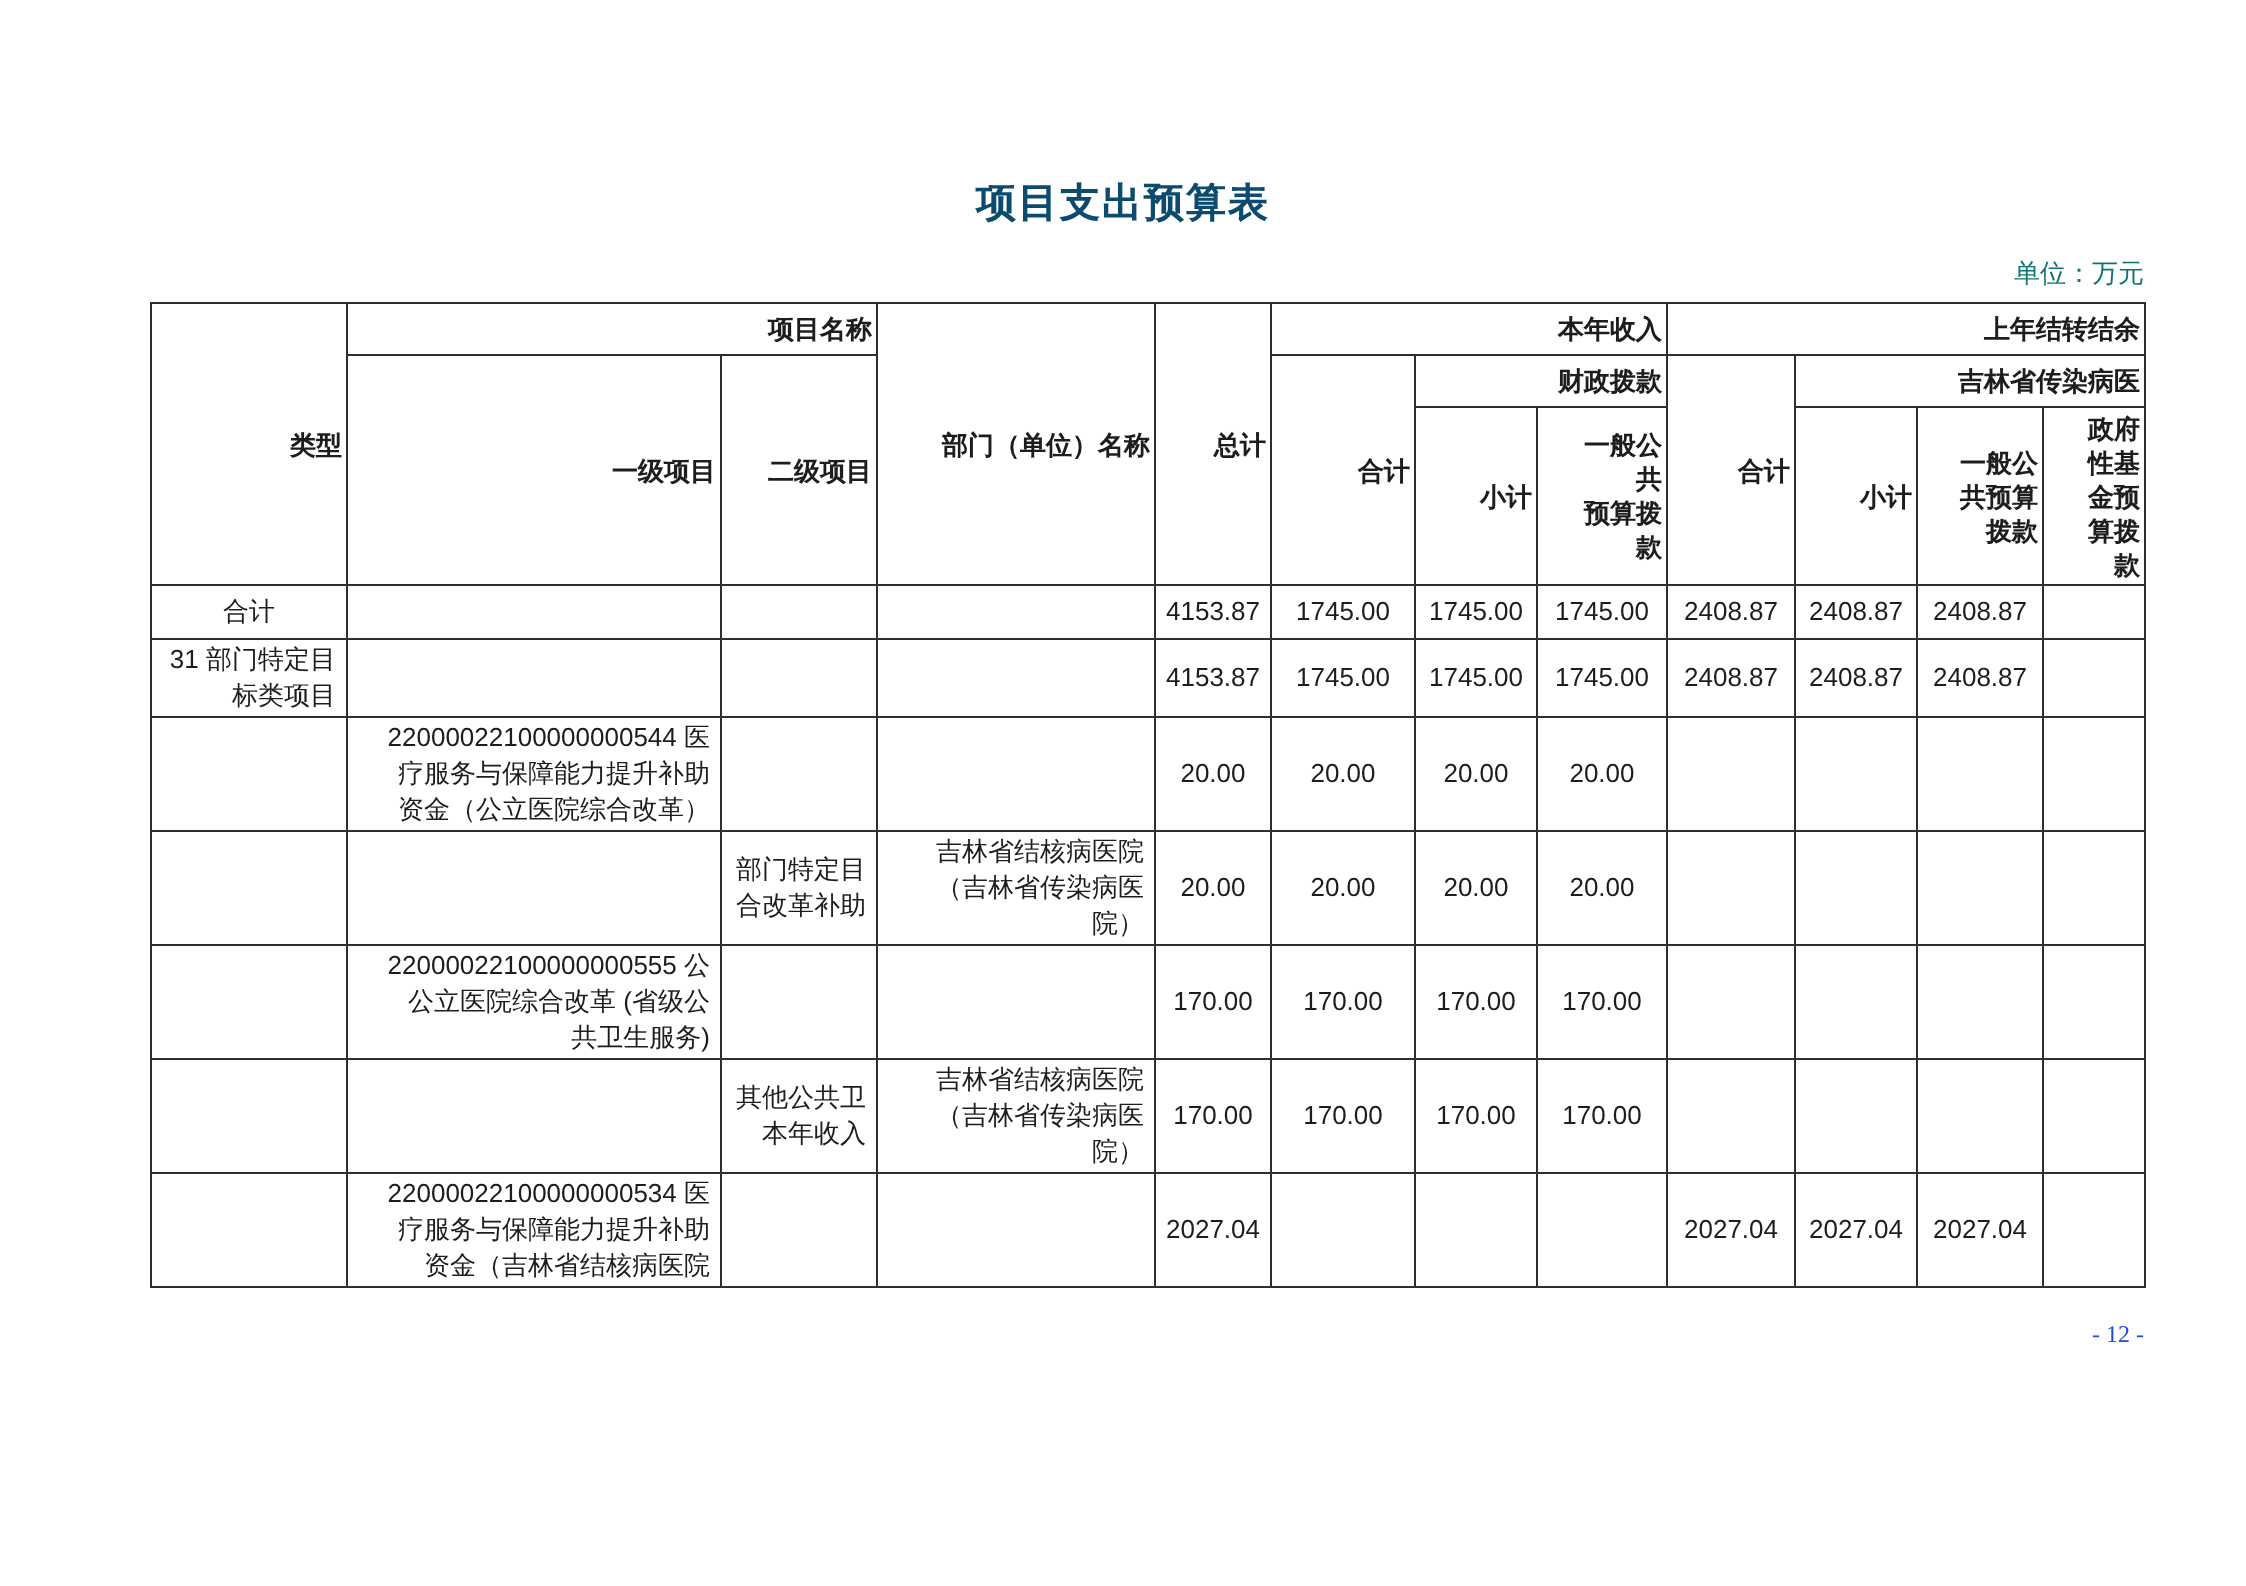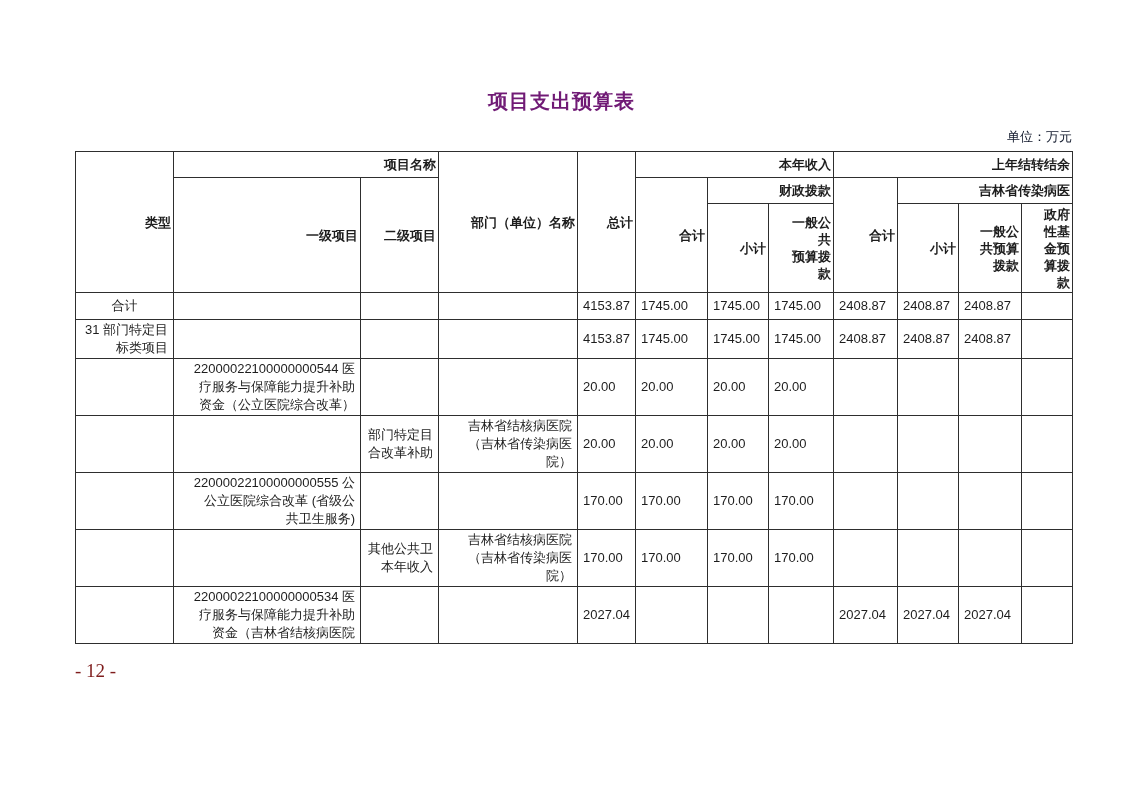--- a/index.html
+++ b/index.html
@@ -4,53 +4,53 @@
 <style>
   html,body{margin:0;padding:0;}
   body{
     width:1123px;height:793px;background:#ffffff;
     font-family:"Liberation Sans","DejaVu Sans",sans-serif;
     color:#1d1d1d;
   }
   .sheet{position:relative;width:1123px;height:793px;overflow:hidden;}
   .doc-title{
     padding-top:88px;text-align:center;
-    font-size:20px;font-weight:bold;letter-spacing:1px;color:#701a75;
+    font-size:20px;font-weight:bold;letter-spacing:1px;color:#0c4a6e;
   }
   .table-wrap{width:997px;margin-left:75px;}
   .unit-note{
-    text-align:right;font-size:13px;color:#0f172a;
+    text-align:right;font-size:13px;color:#0f766e;
     margin-top:13px;margin-bottom:5px;
   }
   table.budget{
     border-collapse:collapse;table-layout:fixed;width:997px;
   }
   table.budget th, table.budget td{
     border:1.5px solid #2e2e2e;
     padding:1px 5px;
     font-size:13px;
     vertical-align:middle;
     overflow:hidden;
     white-space:pre-line;
     word-break:break-all;
   }
   table.budget th{
     font-weight:bold;text-align:right;line-height:17px;padding:1px 2px;
   }
   table.budget td{line-height:18px;}
   td.txt{text-align:right;}
-  td.num{text-align:left;}
+  td.num{text-align:center;}
   td.ctr{text-align:center;}
   tr.hr1{height:26px;} tr.hr2{height:26px;} tr.hr3{height:89px;}
   tr.r0{height:27px;} tr.r1{height:35px;}
   tr.r2,tr.r3,tr.r4,tr.r5,tr.r6{height:57px;margin-top:24px;}
   .page-footer{
-    text-align:left;margin-top:16px;
+    text-align:right;margin-top:16px;
     font-family:"Liberation Serif","DejaVu Serif",serif;
-    font-size:19px;color:#7f1d1d;
+    font-size:12px;color:#1d4ed8;
   }
 </style>
 </head>
 <body>
 
 <div class="sheet">
 
   <div class="doc-title">项目支出预算表</div>
 
   <div class="table-wrap">

